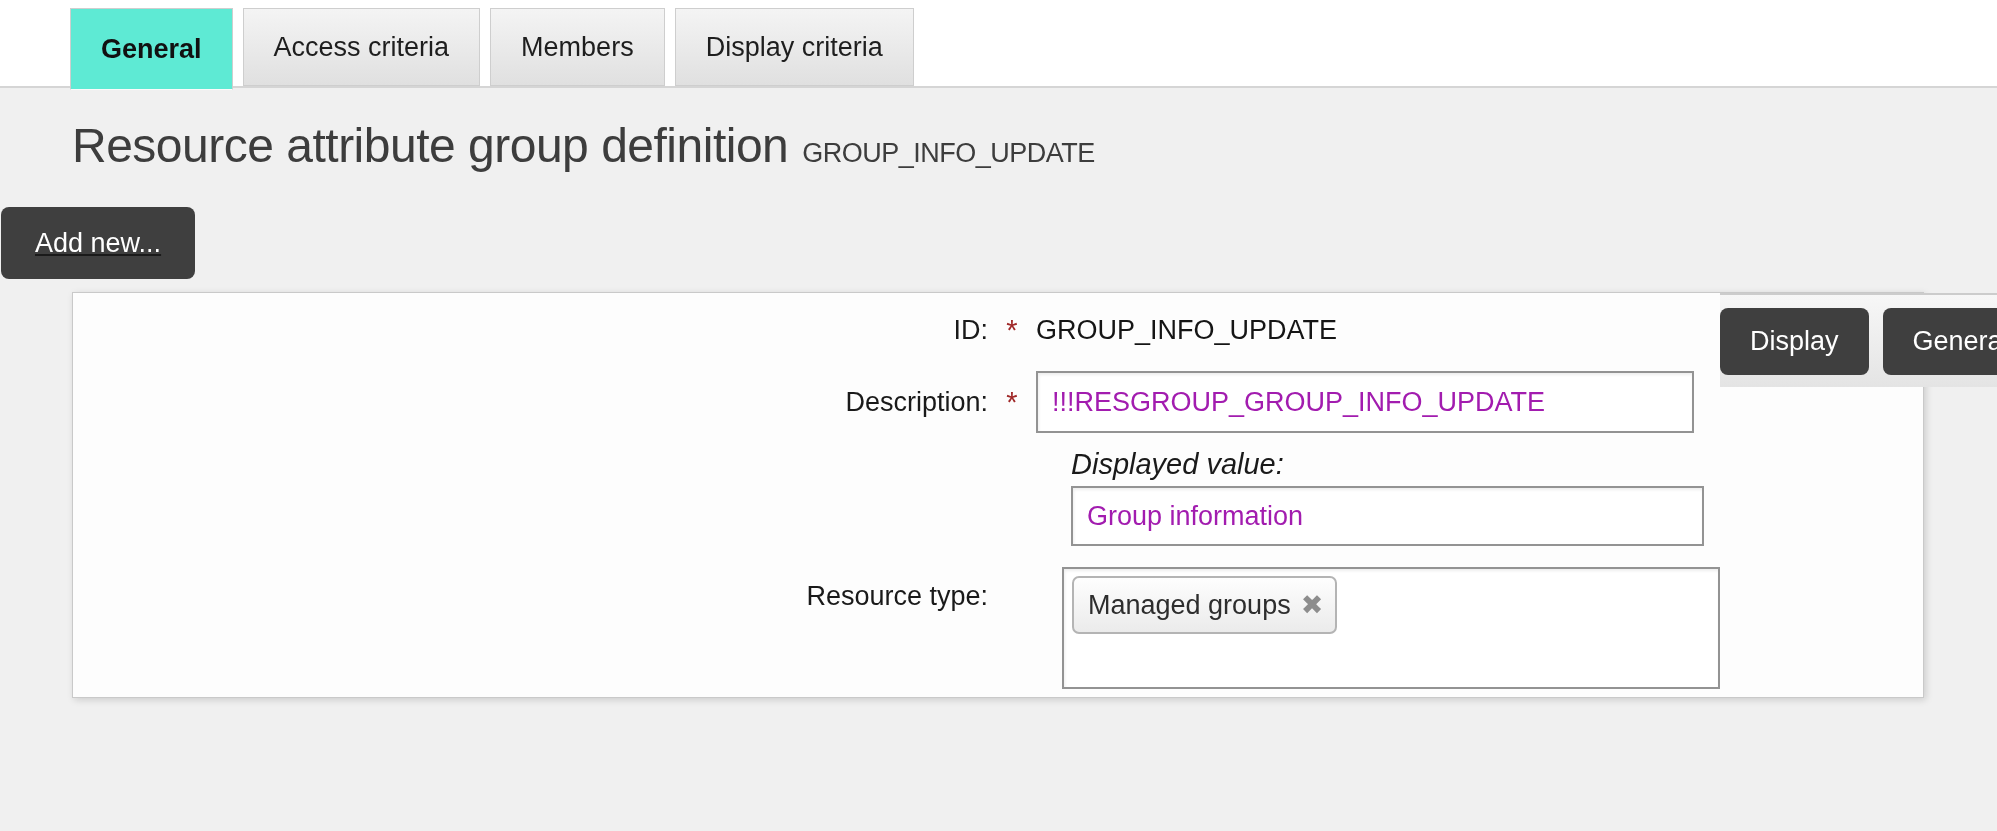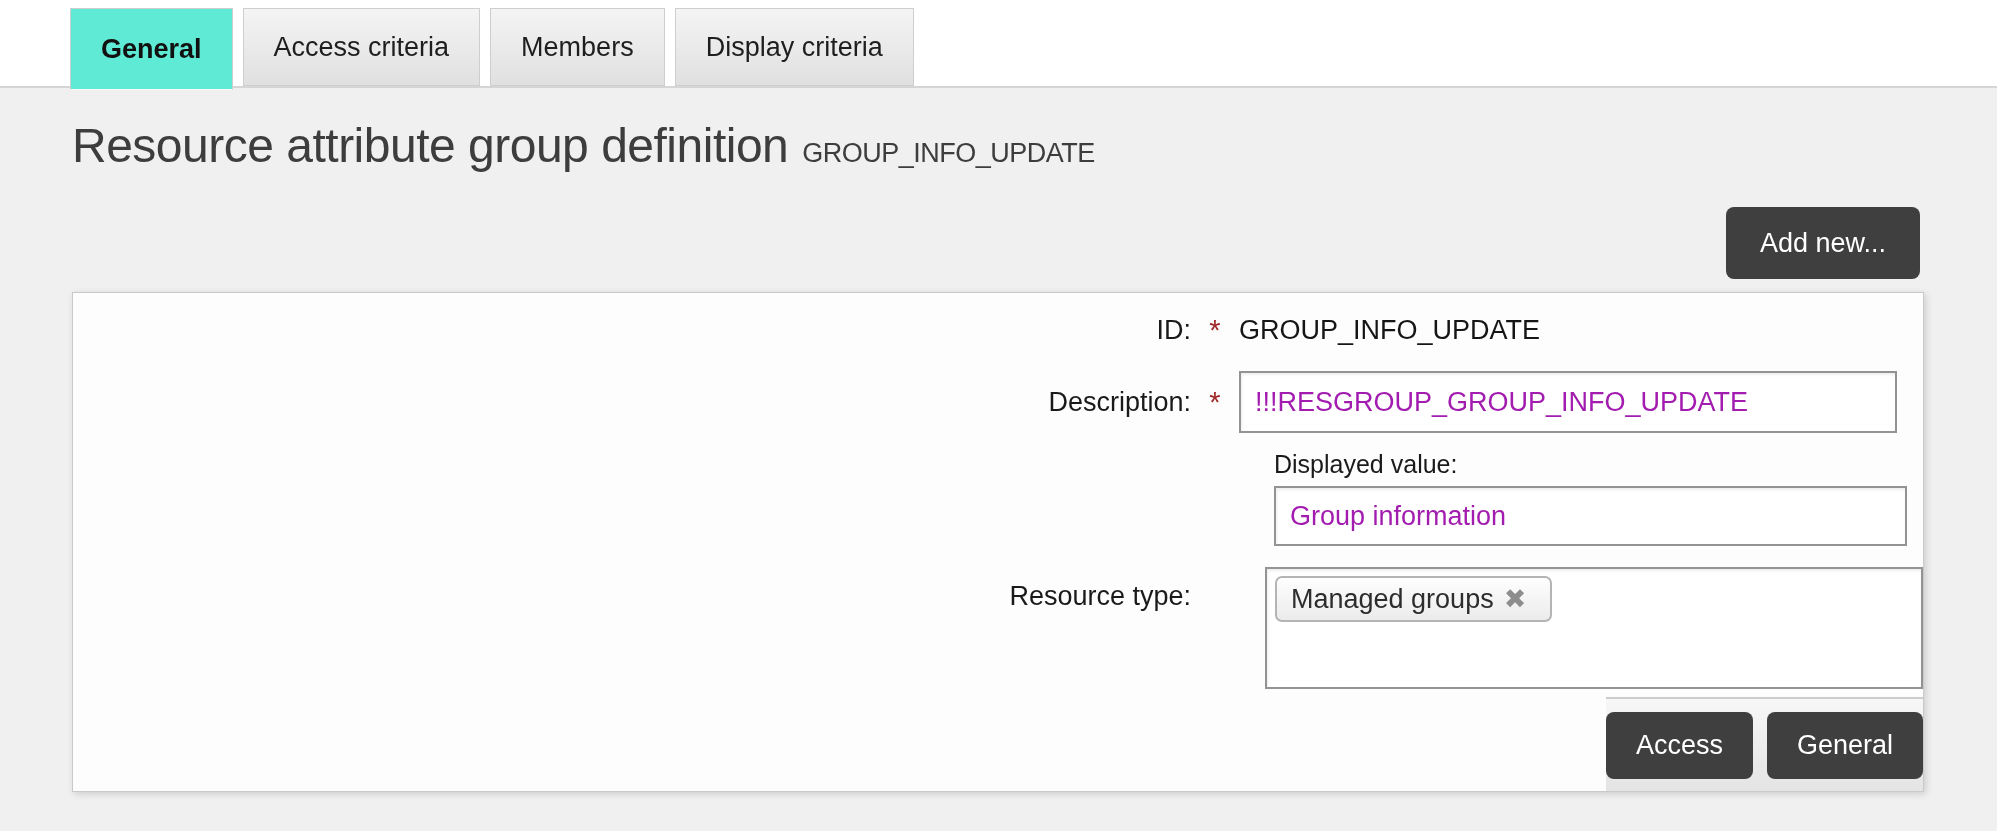--- a/index.html
+++ b/index.html
@@ -59,44 +59,42 @@
     letter-spacing:-0.5px;
   }
   .page-subtitle {
     font-size:27px;
     font-weight:normal;
     color:#3d3d3d;
     margin-left:14px;
   }
   .toolbar-row {
     display:flex;
-    justify-content:flex-end;
     margin:34px 77px 13px 1px;
+    text-decoration:underline;
   }
   .btn-dark {
     background:#3f3f3f;
     color:#ffffff;
     border:0;
     border-radius:8px;
     font-size:27px;
     font-family:inherit;
     line-height:1.2;
     padding:20px 34px;
     cursor:pointer;
   }
 
   
   .panel {
     margin:0 73px 11px 72px;
     background:#fdfdfd;
     border:1px solid #c9c9c9;
     box-shadow:2px 2px 7px rgba(0,0,0,0.15);
     display:flex;
-    flex-direction:column;
-    align-items:flex-end;
   }
   .form-body { padding:19px 0 8px 0; }
   .form-row {
     display:grid;
     grid-template-columns:915px 48px 1fr;
     align-items:center;
   }
   .form-label {
     text-align:right;
     font-size:27px;
@@ -117,46 +115,47 @@
     background:#ffffff;
     font-size:27px;
     font-family:inherit;
     color:#a21caf;
     padding:0 14px;
     box-shadow:inset 1px 2px 3px rgba(0,0,0,0.07);
   }
   .row-sub { margin-top:18px; }
   .sub-wrap { margin-left:35px; }
   .sub-label {
-    font-size:25px;
+    font-style:italic;
+    font-size:29px;
     color:#1a1a1a;
     line-height:27px;
     margin-bottom:8px;
   }
   .text-input.displayed { width:633px; height:60px; }
   .row-resource { margin-top:21px; align-items:start;gap:13px; }
   .row-resource .form-label { padding-top:14px; }
   .multiselect {
     box-sizing:border-box;
     width:658px; height:122px;
     border:2px solid #939393;
     background:#ffffff;
     padding:7px 8px;
     box-shadow:inset 1px 2px 3px rgba(0,0,0,0.07);
     cursor:pointer;
   }
   .tag {
     display:inline-flex;
     align-items:center;
     box-sizing:border-box;
-    height:46px;
+    height:58px;
     border:2px solid #b4b4b4;
     border-radius:7px;
     background:linear-gradient(to bottom,#fefefe,#ebebeb);
-    padding:0 24px 0 14px;
+    padding:0 12px 0 14px;
     font-size:27px;
     color:#2d2d2d;
   }
   .tag-x {
     margin-left:10px;
     color:#8d8d8d;
     font-size:27px;
     font-weight:bold;
     cursor:pointer;
   }
@@ -237,17 +236,17 @@
               <span>Managed groups</span>
               <span class="tag-x">✖</span>
             </span>
           </div>
         </div>
       </div>
 
     </div>
 
     <footer class="panel-footer">
-      <button class="btn-dark">Access</button>
+      <button class="btn-dark">Display</button>
       <button class="btn-dark">General</button>
     </footer>
   </section>
 </main>
 
 </body></html>

